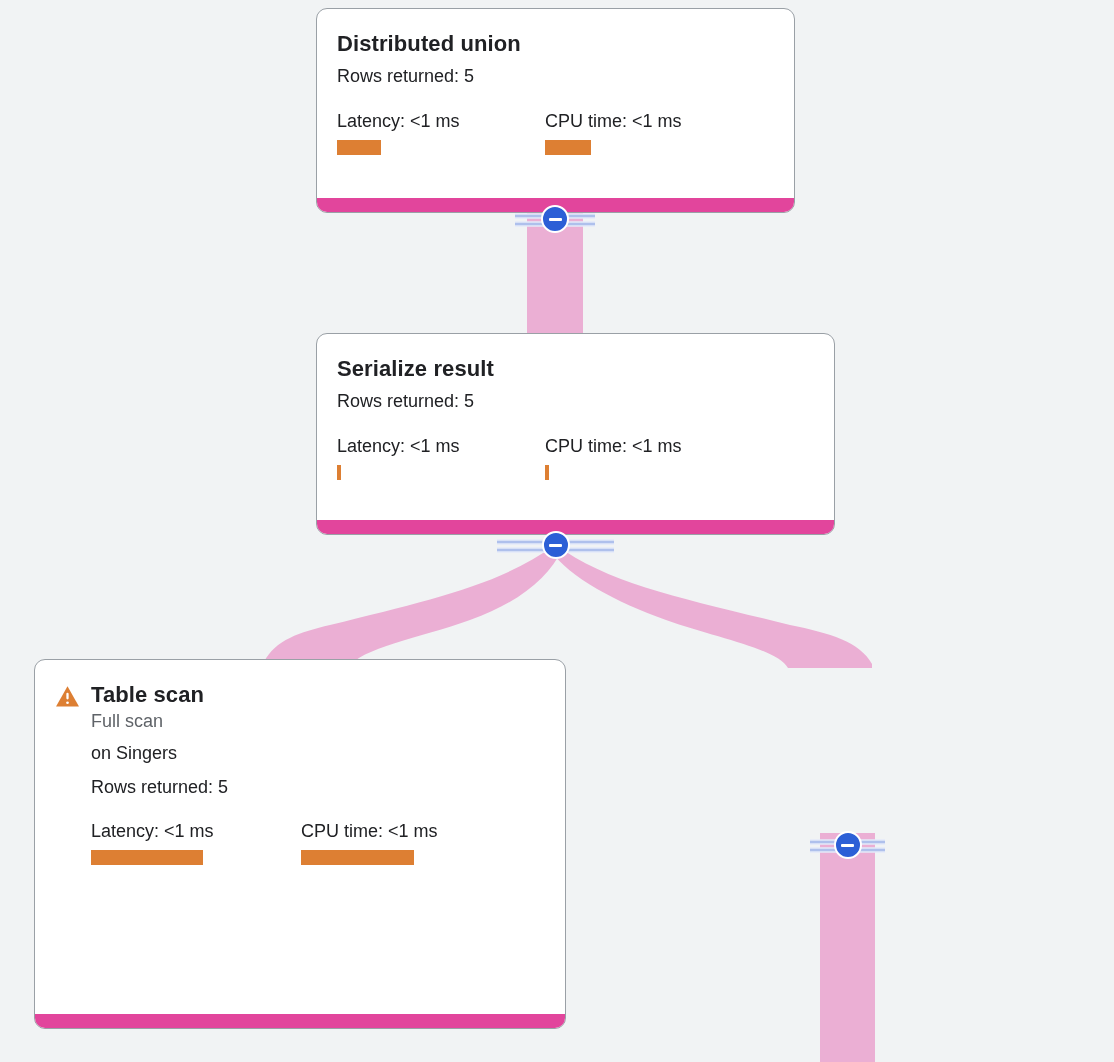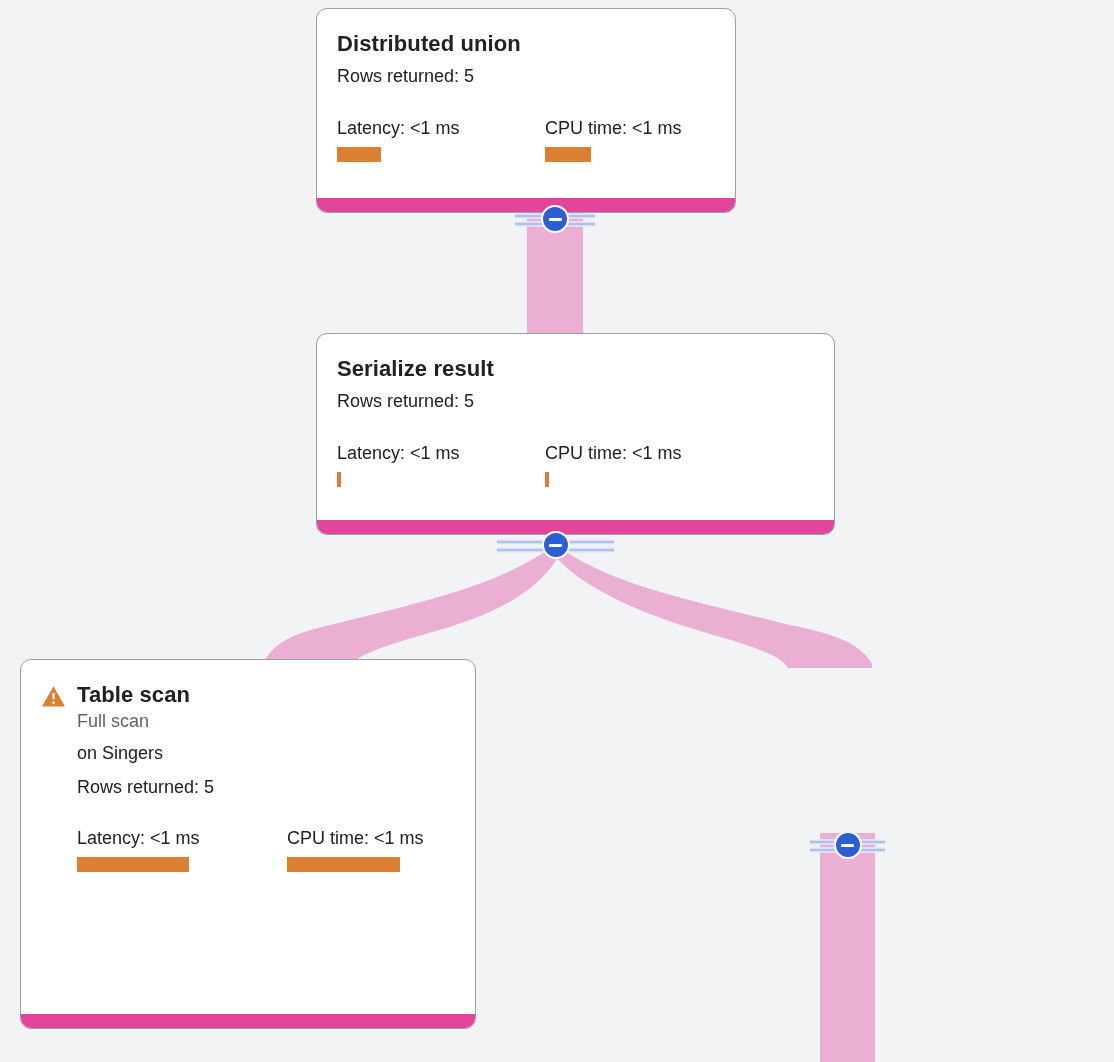--- a/index.html
+++ b/index.html
@@ -96,41 +96,41 @@
     margin-top: 8px;
   }
   .rows-line {
     font-size: 18px;
     color: #202124;
     line-height: 24px;
     margin-top: 9px;
   }
   .metrics {
     display: flex;
-    margin-top: 28px;
+    margin-top: 21px;
   }
   .metric-label {
     font-size: 18px;
     color: #202124;
     line-height: 22px;
     white-space: nowrap;
   }
   .metric-bar {
     height: 15px;
     background: #DD7F33;
     margin-top: 8px;
   }
 
   
   .indent-36 { padding-left: 36px; }
 
   
-  #node-distributed-union { left: 316px; top: 8px;  width: 420px; height: 205px; justify-content: flex-end; }
+  #node-distributed-union { left: 316px; top: 8px;  width: 479px; height: 205px; justify-content: flex-end; }
   #node-serialize-result  { left: 316px; top: 333px; width: 519px; height: 202px; }
-  #node-table-scan        { left: 20px;  top: 659px; width: 456px; height: 370px; }
+  #node-table-scan        { left: 34px;  top: 659px; width: 532px; height: 370px; }
   #node-array-subquery    { left: 609px; top: 659px; width: 478px; height: 179px; }
 
   
   .toggle {
     position: absolute;
     z-index: 5;
     height: 28px;
     display: flex;
     align-items: center;
     justify-content: center;

